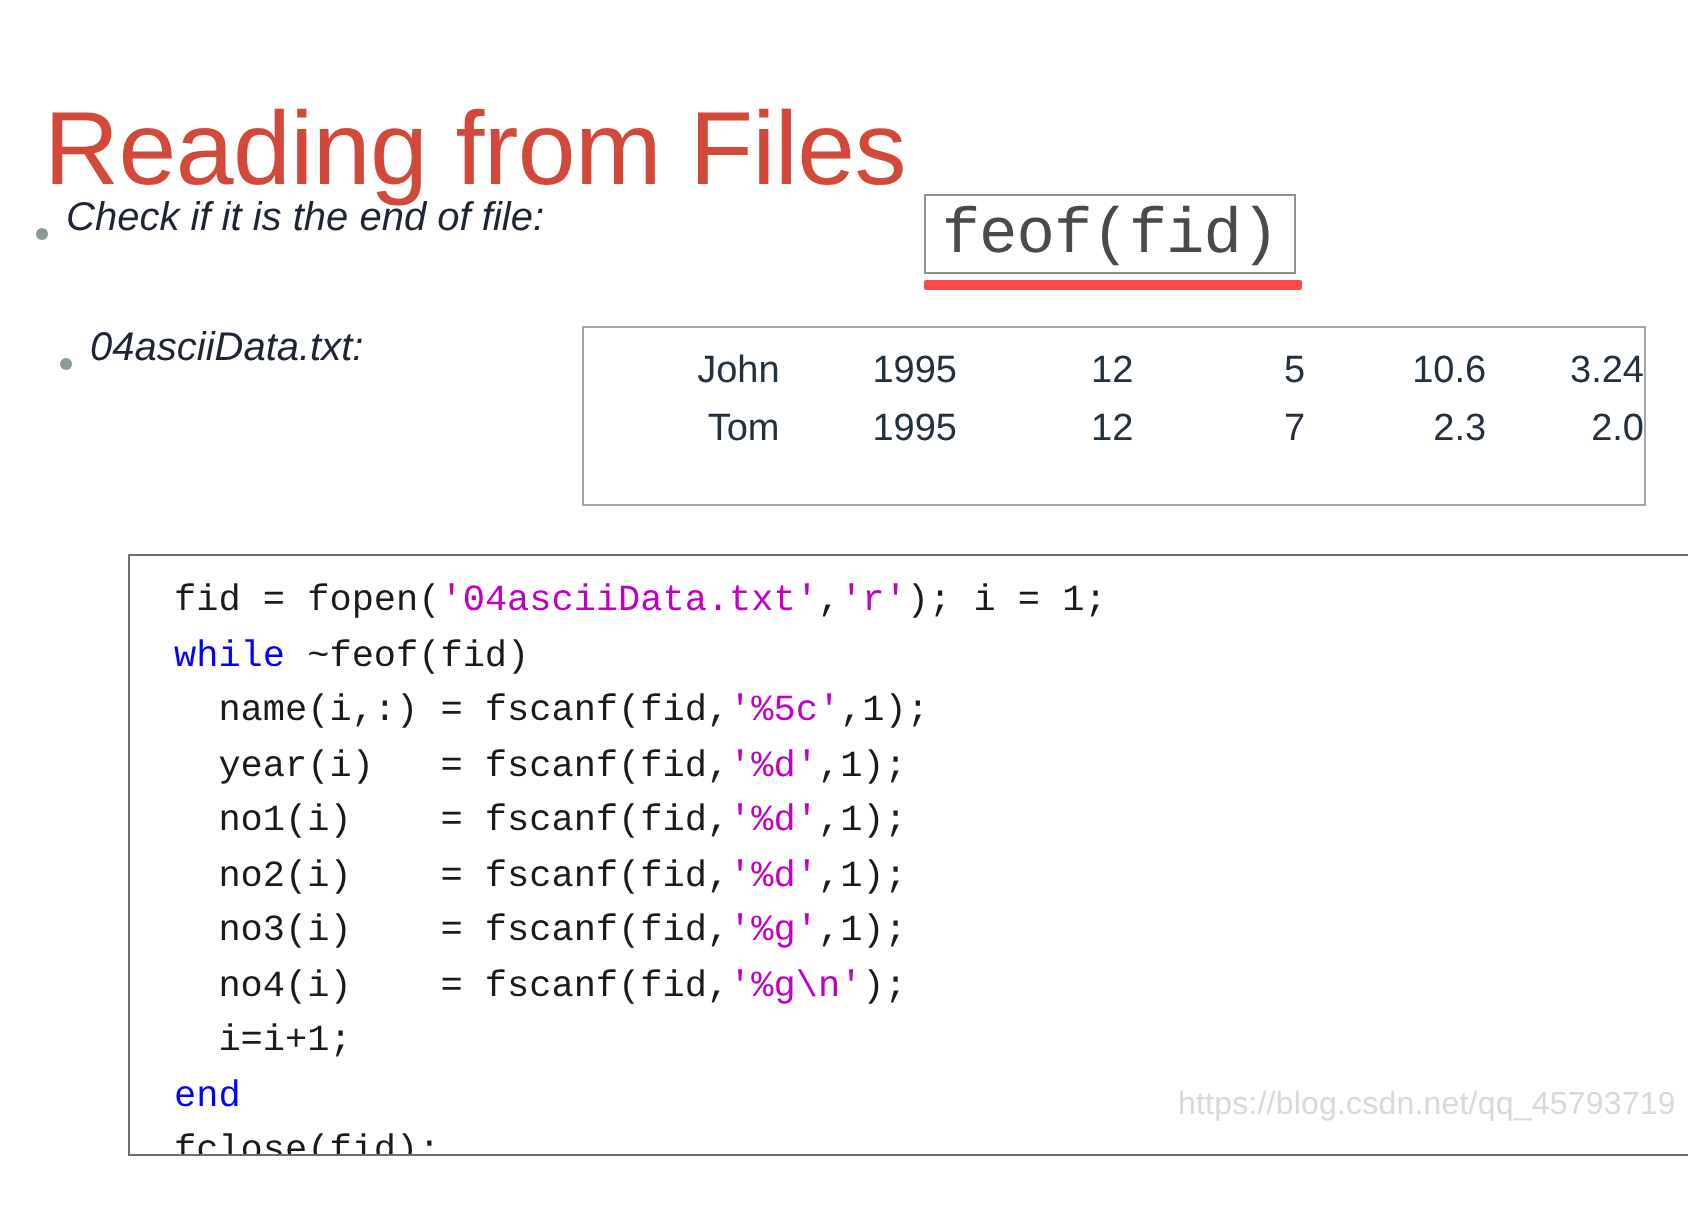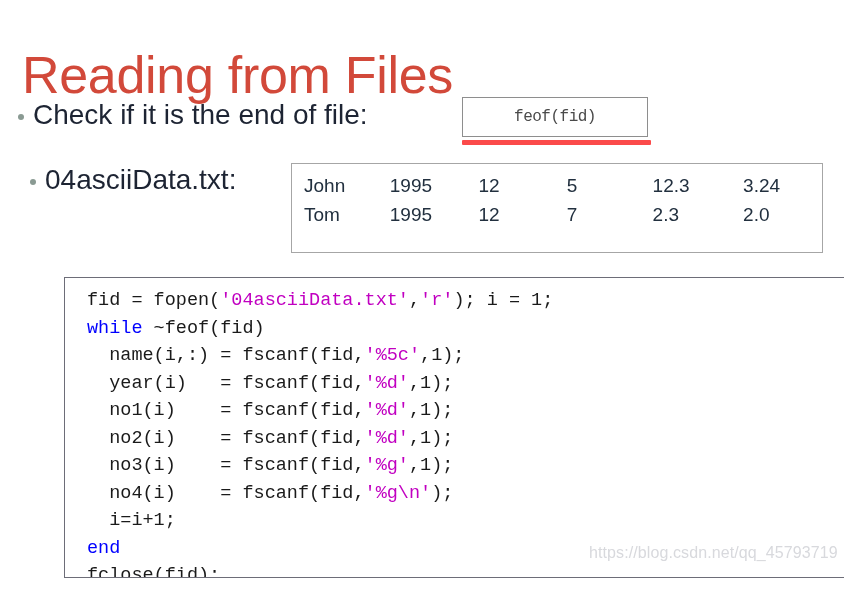--- a/index.html
+++ b/index.html
@@ -41,43 +41,44 @@
   .bullet-dot {
     width: 6px;
     height: 6px;
     border-radius: 50%;
     background: #8a9a93;
     margin-top: 18px;
     margin-right: 9px;
     flex: 0 0 auto;
   }
   .bullet-text {
-    font-size: 28px;
+    font-size: 20px;
     line-height: 1.35;
     color: #1d2433;
     white-space: nowrap;
+    font-style: italic;
   }
 
   
   #feof-box {
     position: absolute;
     left: 462px;
     top: 97px;
     width: 186px;
     height: 40px;
     box-sizing: border-box;
     border: 1px solid #8e8e8e;
     background: #ffffff;
     display: flex;
     align-items: center;
     justify-content: center;
   }
   #feof-code {
     font-family: "Liberation Mono", monospace;
-    font-size: 16px;
+    font-size: 32px;
     color: #4a4a4a;
     letter-spacing: -0.5px;
     white-space: nowrap;
     text-align: right;
   }
   #feof-underline {
     position: absolute;
     left: 462px;
     top: 140px;
     width: 189px;
@@ -99,21 +100,21 @@
     padding: 8px 0 0 12px;
   }
   #data-table {
     border-collapse: collapse;
     font-size: 19px;
     color: #22303f;
   }
   #data-table td {
     padding: 1px 0 2px 0;
     line-height: 1.38;
-    text-align: left;
+    text-align: right;
     vertical-align: top;
     white-space: nowrap;
   }
   #data-table td.c0 { width: 87px; }
   #data-table td.c1 { width: 90px; }
   #data-table td.c2 { width: 90px; }
   #data-table td.c3 { width: 88px; }
   #data-table td.c4 { width: 92px; }
   #data-table td.c5 { width: 80px; }
 
@@ -174,21 +175,21 @@
 </div>
 
 <div id="data-table-box">
   <table id="data-table">
     <tbody>
       <tr>
         <td class="c0">John</td>
         <td class="c1">1995</td>
         <td class="c2">12</td>
         <td class="c3">5</td>
-        <td class="c4">12.3</td>
+        <td class="c4">10.6</td>
         <td class="c5">3.24</td>
       </tr>
       <tr>
         <td class="c0">Tom</td>
         <td class="c1">1995</td>
         <td class="c2">12</td>
         <td class="c3">7</td>
         <td class="c4">2.3</td>
         <td class="c5">2.0</td>
       </tr>

